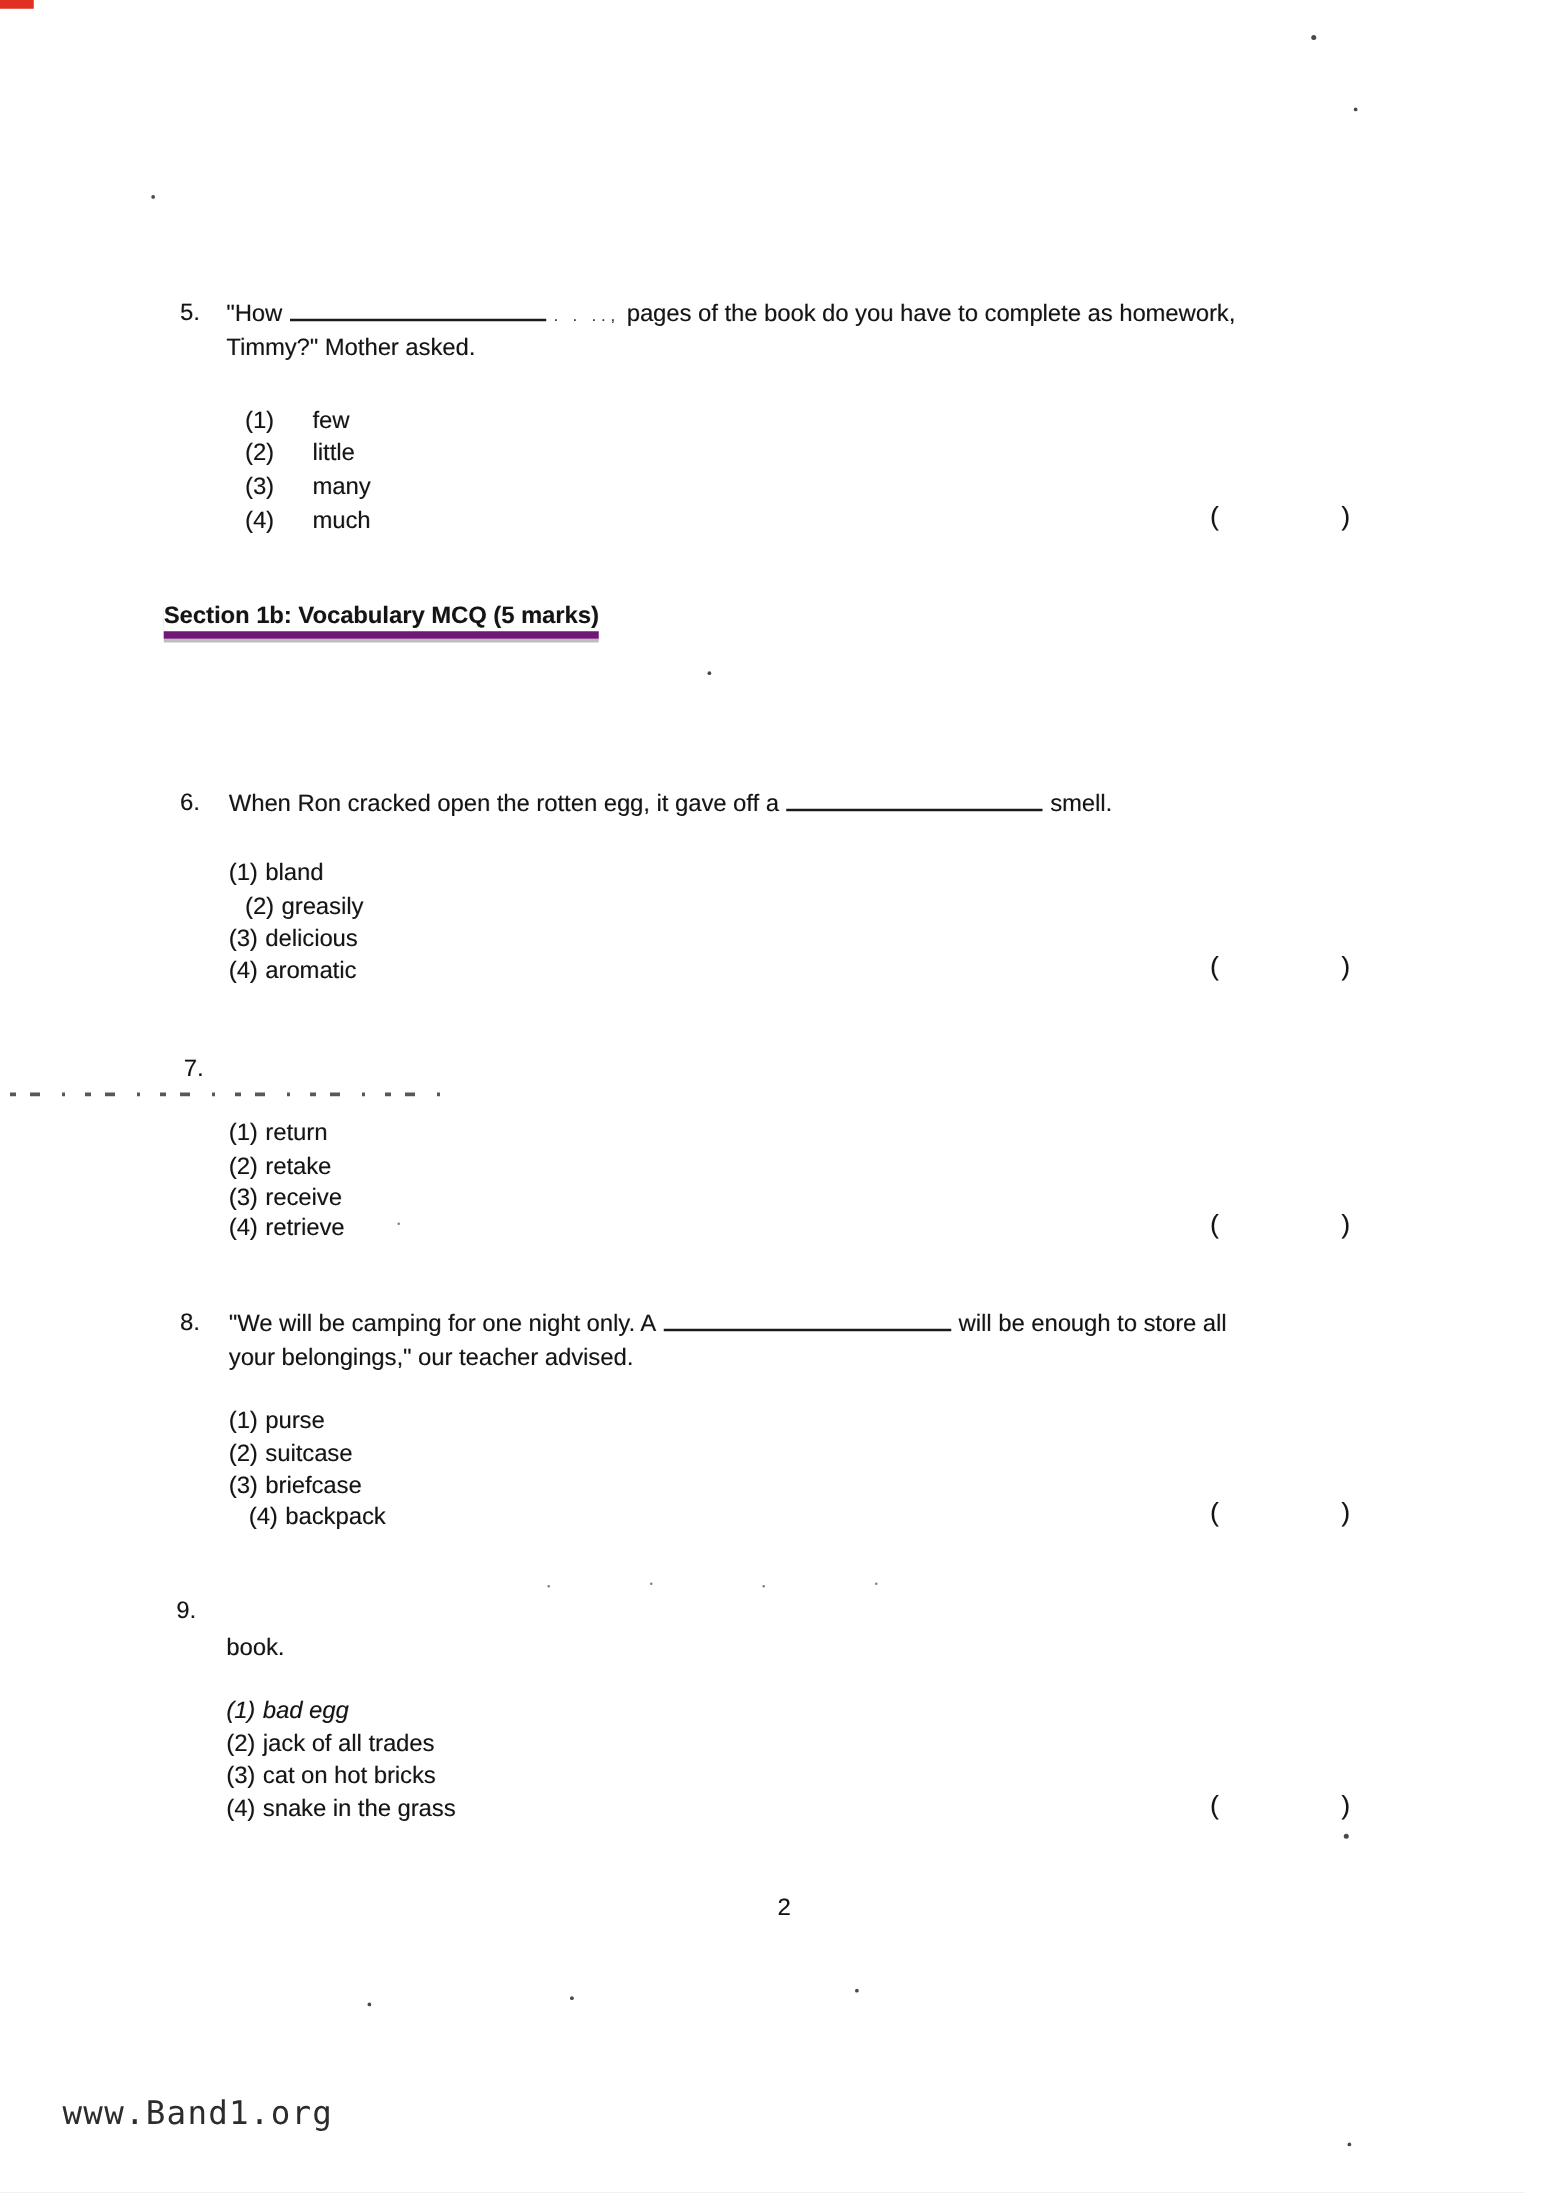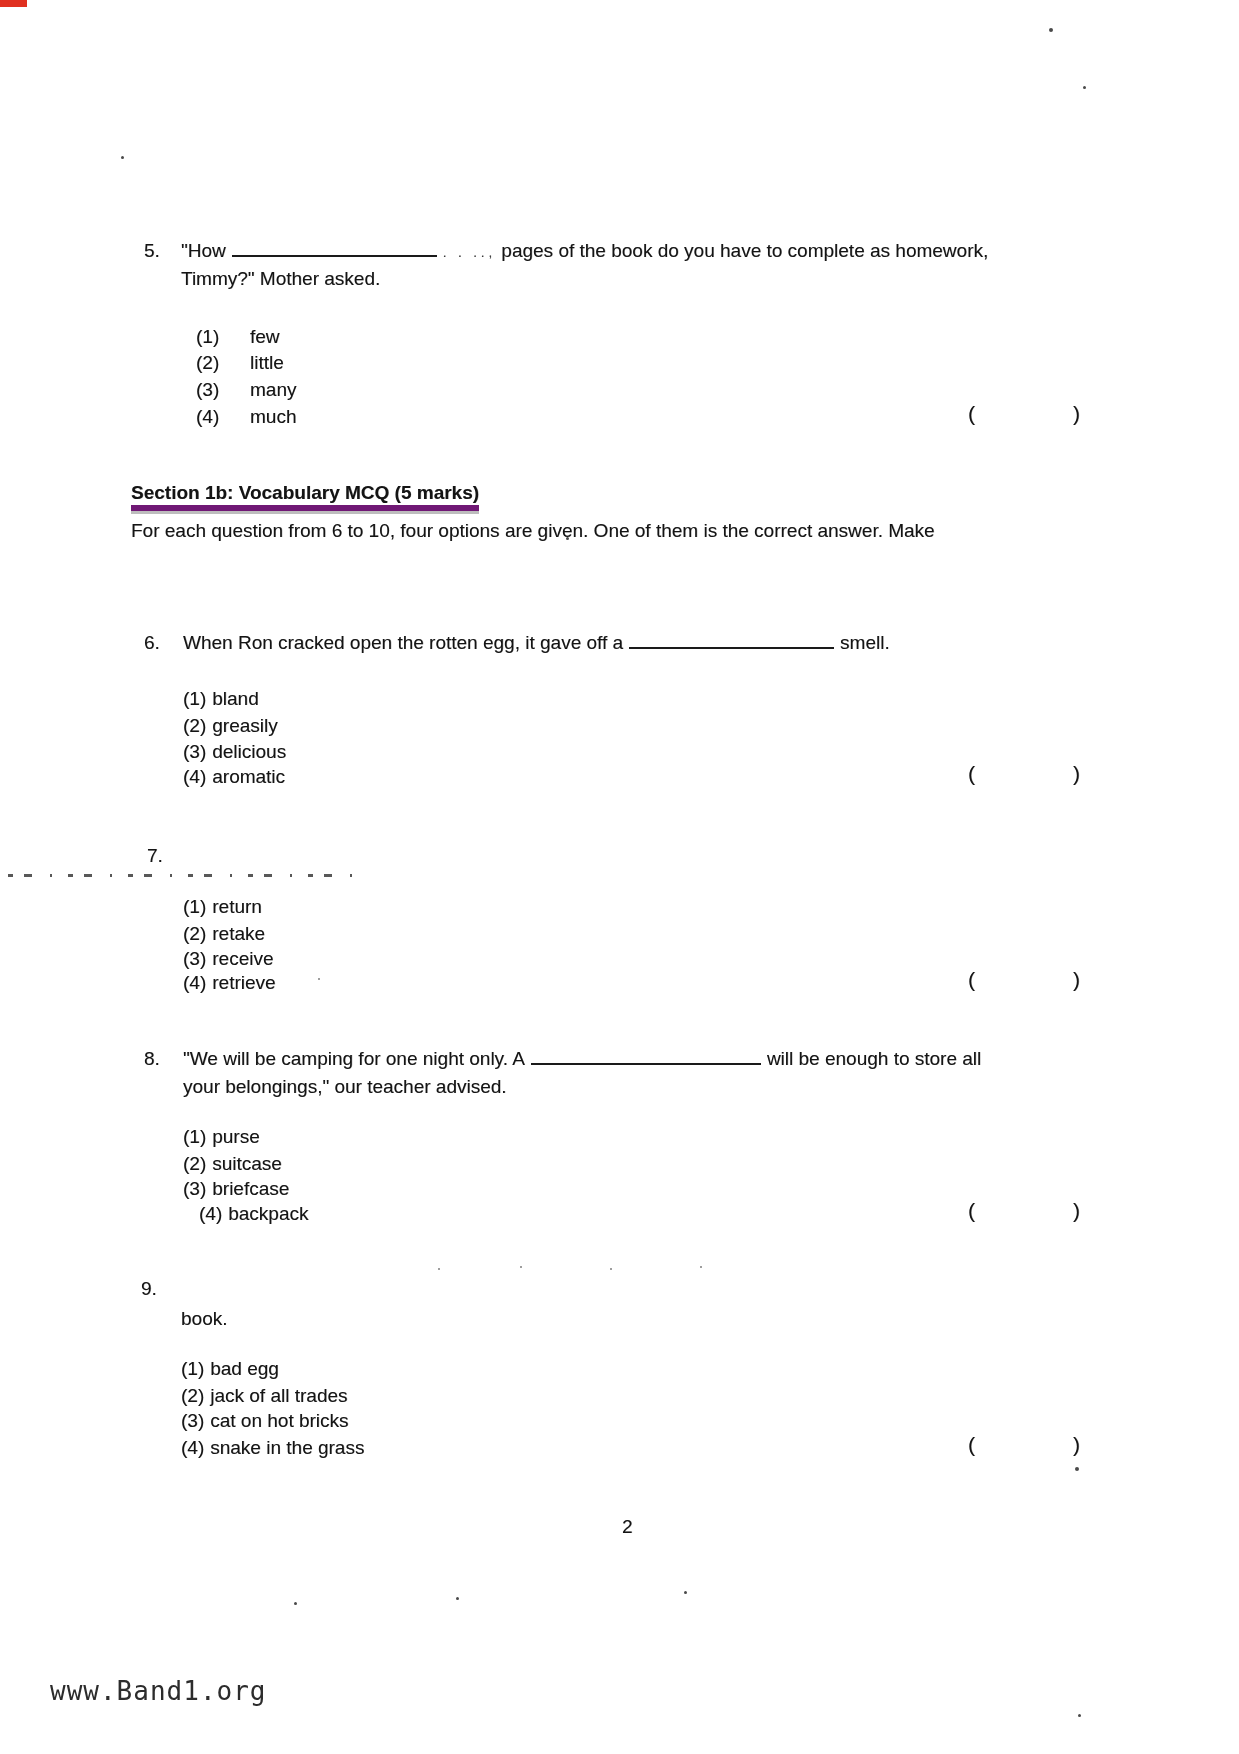--- a/index.html
+++ b/index.html
@@ -46,28 +46,27 @@
     <div class="abs txt" style="left:196px; top:379px;"><span class="optnum5">(3)</span><span>many</span></div>
     <div class="abs txt" style="left:196px; top:406px;"><span class="optnum5">(4)</span><span>much</span></div>
     <div class="bracket txt" style="left:968px; top:402px;">
       <span>(</span>
         <span>)</span>
     </div>
 
     <div class="abs txt" style="left:131px; top:482px;">
       <span class="section-title">Section 1b: Vocabulary MCQ  (5 marks)</span>
     </div>
-    <div class="abs txt" style="left:131px; top:520px;">For each question from 6 to 10, four options are given. One of them is the correct answer. Make</div>
 
     <div class="abs txt" style="left:144px; top:632px;">6.</div>
     <div class="abs txt" style="left:183px; top:632px;">
       <span>When Ron cracked open the rotten egg, it gave off a</span><span class="blank" style="width:205px;"></span><span>smell.</span>
     </div>
     <div class="abs txt" style="left:183px; top:688px;"><span class="optnum">(1)</span><span>bland</span></div>
-    <div class="abs txt" style="left:183px; top:715px;"><span class="optnum">(2)</span><span>greasily</span></div>
+    <div class="abs txt" style="left:196px; top:715px;"><span class="optnum">(2)</span><span>greasily</span></div>
     <div class="abs txt" style="left:183px; top:741px;"><span class="optnum">(3)</span><span>delicious</span></div>
     <div class="abs txt" style="left:183px; top:766px;"><span class="optnum">(4)</span><span>aromatic</span></div>
     <div class="bracket txt" style="left:968px; top:762px;">
       <span>(</span>
         <span>)</span>
     </div>
 
     <div class="abs txt" style="left:147px; top:845px;">7.</div>
     <div class="noise-line" style="left:8px; top:874px; width:358px;"></div>
     <div class="abs txt" style="left:183px; top:896px;"><span class="optnum">(1)</span><span>return</span></div>
@@ -88,21 +87,21 @@
     <div class="abs txt" style="left:183px; top:1153px;"><span class="optnum">(2)</span><span>suitcase</span></div>
     <div class="abs txt" style="left:183px; top:1178px;"><span class="optnum">(3)</span><span>briefcase</span></div>
     <div class="abs txt" style="left:183px; top:1203px;margin-left:16px;"><span class="optnum">(4)</span><span>backpack</span></div>
     <div class="bracket txt" style="left:968px; top:1199px;">
       <span>(</span>
         <span>)</span>
     </div>
 
     <div class="abs txt" style="left:141px; top:1278px;">9.</div>
     <div class="abs txt" style="left:181px; top:1308px;">book.</div>
-    <div class="abs txt" style="left:181px; top:1358px;"><span class="optnum">(1)</span><span>bad egg</span></div>
+    <div class="abs txt" style="left:181px; top:1358px;font-style:italic;"><span class="optnum">(1)</span><span>bad egg</span></div>
     <div class="abs txt" style="left:181px; top:1385px;"><span class="optnum">(2)</span><span>jack of all trades</span></div>
     <div class="abs txt" style="left:181px; top:1410px;"><span class="optnum">(3)</span><span>cat on hot bricks</span></div>
     <div class="abs txt" style="left:181px; top:1437px;"><span class="optnum">(4)</span><span>snake in the grass</span></div>
     <div class="bracket txt" style="left:968px; top:1433px;">
       <span>(</span>
         <span>)</span>
     </div>
 
     <div class="abs txt pagenum" style="left:622px; top:1516px;">2</div>
     <div class="abs footer" style="left:50px; top:1676px;">www.Band1.org</div>

